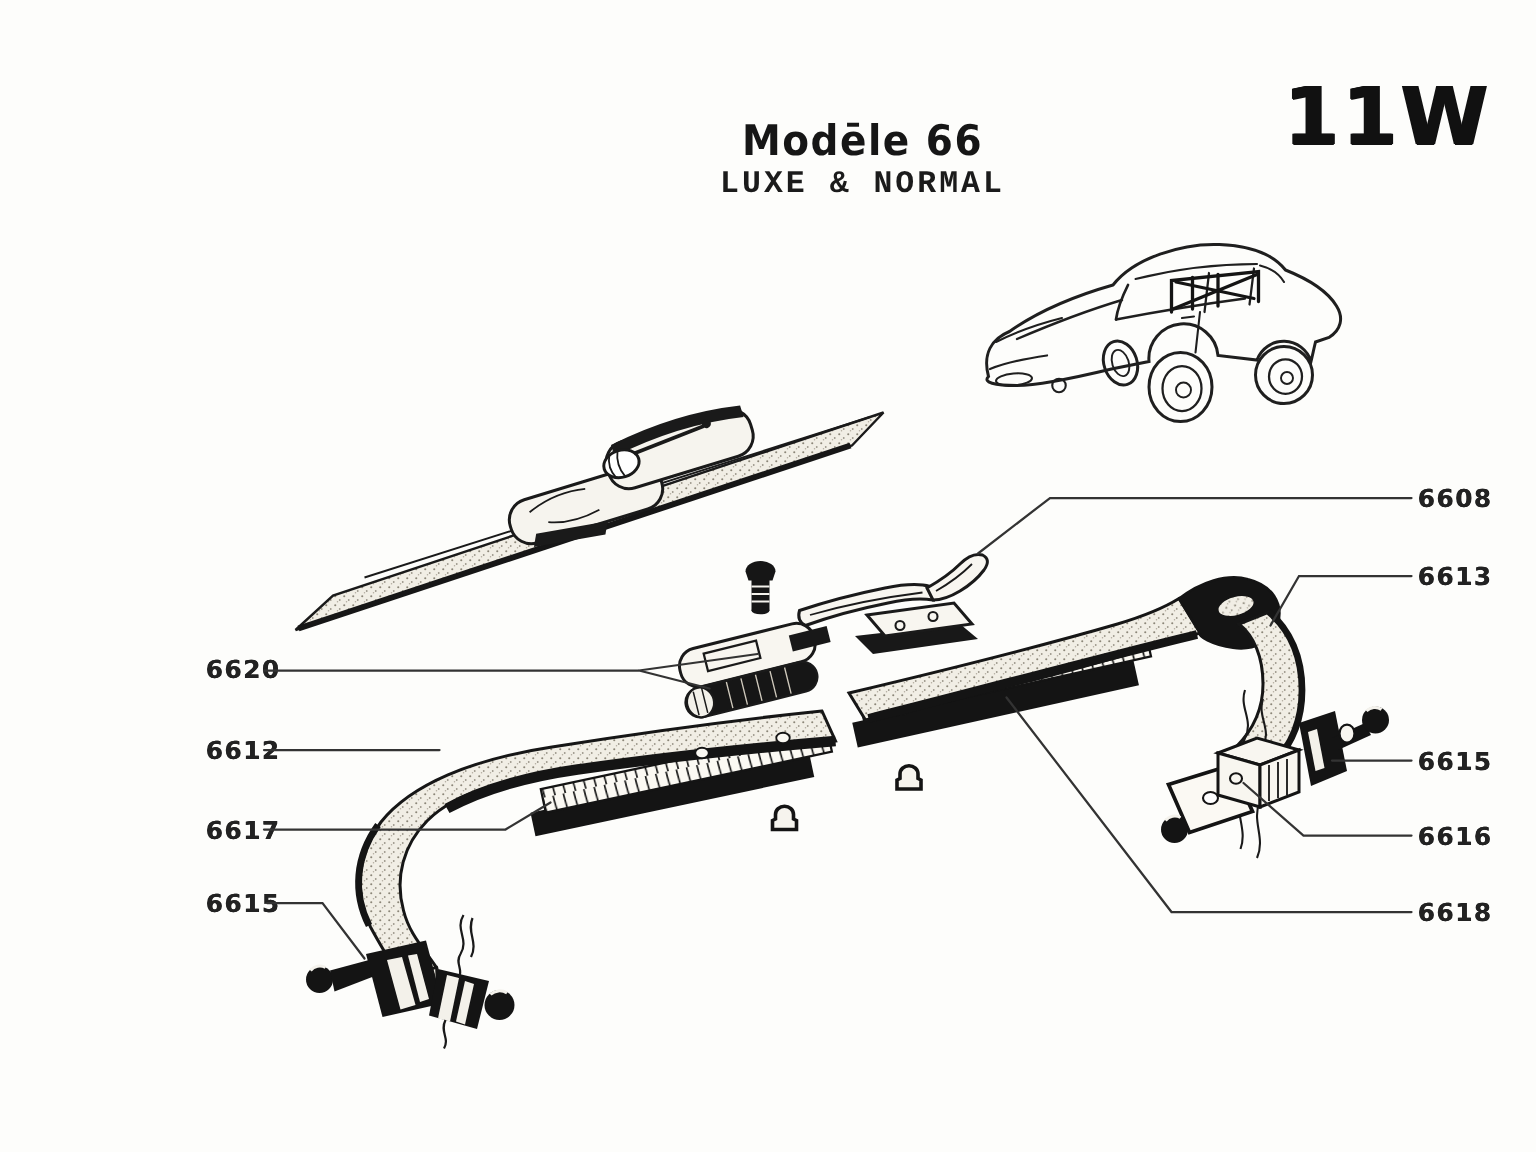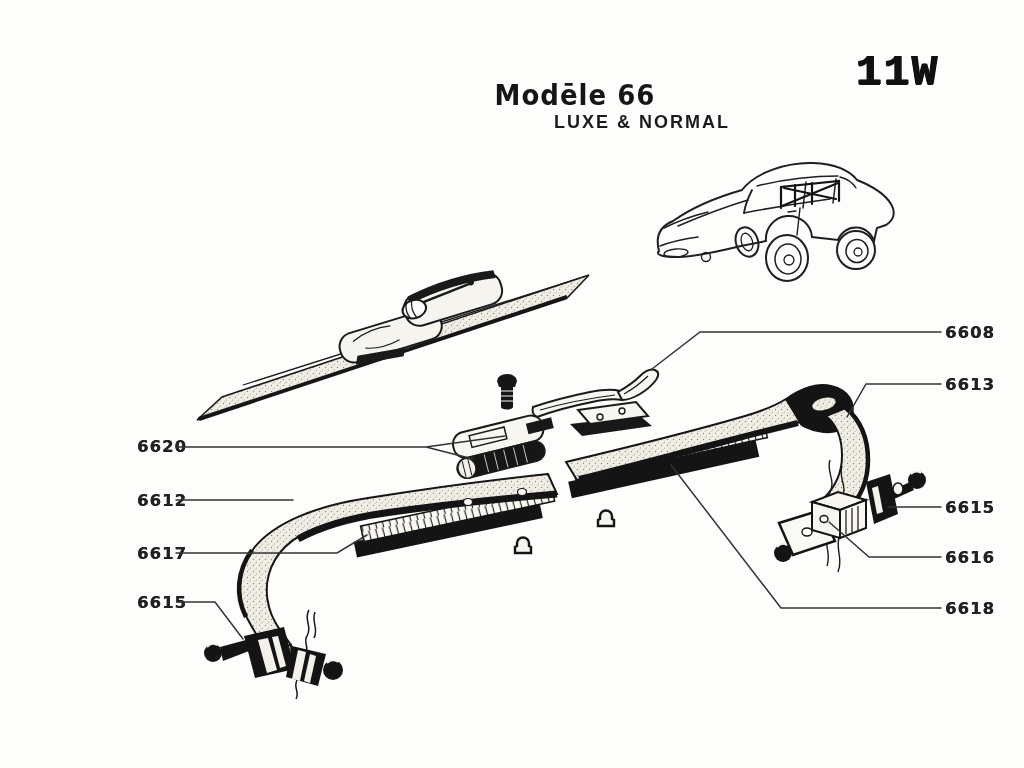--- a/index.html
+++ b/index.html
@@ -9,29 +9,28 @@
     font-family:"DejaVu Sans","Liberation Sans",sans-serif;
   }
   .page-canvas{position:absolute;inset:0;margin-top:36px;}
   svg{position:absolute;left:0;top:0;}
   .page-title{
     position:absolute;left:430px;top:44px;width:290px;text-align:center;
     font-size:26px;font-weight:bold;letter-spacing:1px;color:#161616;
     transform:scaleY(1.08);
   }
   .page-subtitle{
-    position:absolute;left:420px;top:76px;width:310px;text-align:right;
-    font-family:Liberation Sans, sans-serif;
-    font-size:18px;font-weight:bold;letter-spacing:2px;color:#1b1b1b;
+    position:absolute;left:420px;top:76px;width:310px;text-align:center;
+    font-family:Liberation Mono, monospace;
+    font-size:21px;font-weight:bold;letter-spacing:2px;color:#1b1b1b;
   }
   .page-code{
     position:absolute;left:856px;top:12px;
-    font-size:43px;font-weight:bold;letter-spacing:2px;color:#111;
+    font-size:53px;font-weight:bold;letter-spacing:2px;color:#111;
     text-shadow:0.7px 0 #111,-0.7px 0 #111,0 0.5px #111;
-    font-family:Liberation Mono, monospace;
   }
   .plabel{
     position:absolute;width:40px;height:18px;
     font-size:16.5px;font-weight:bold;letter-spacing:1px;color:#222;
     text-shadow:0.3px 0 #222;
   }
   .plabel.right{text-align:left;}
 </style>
 </head>
 <body>

